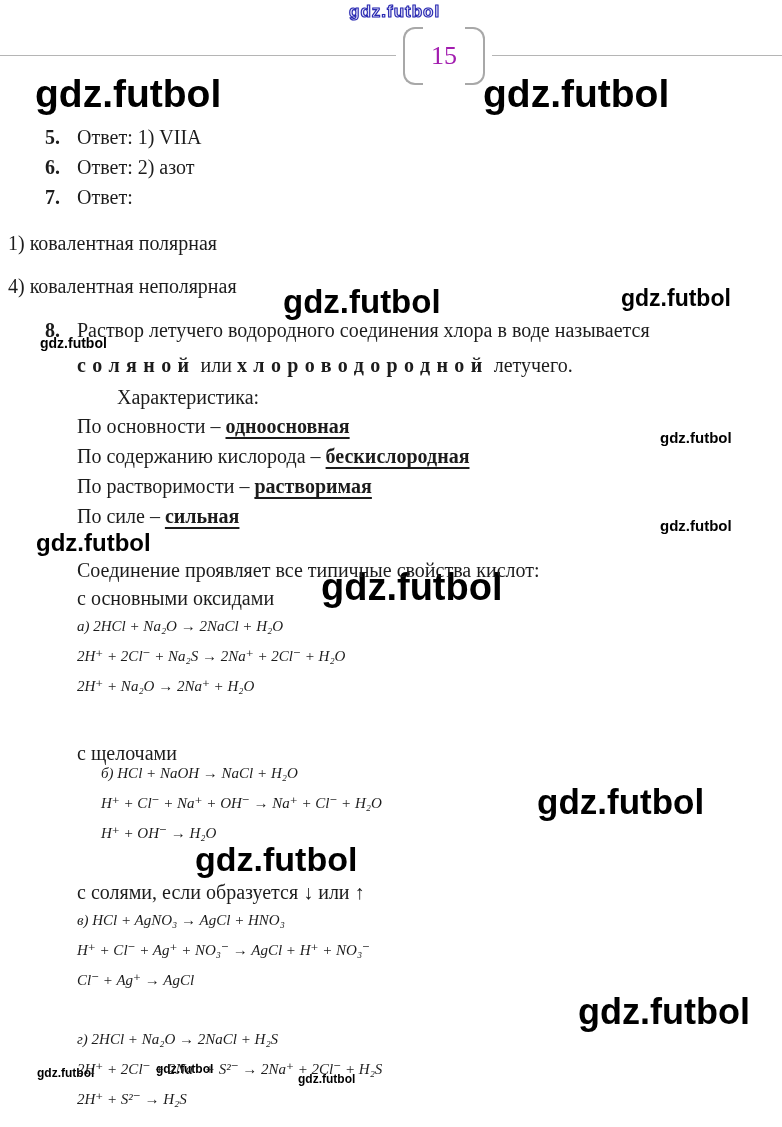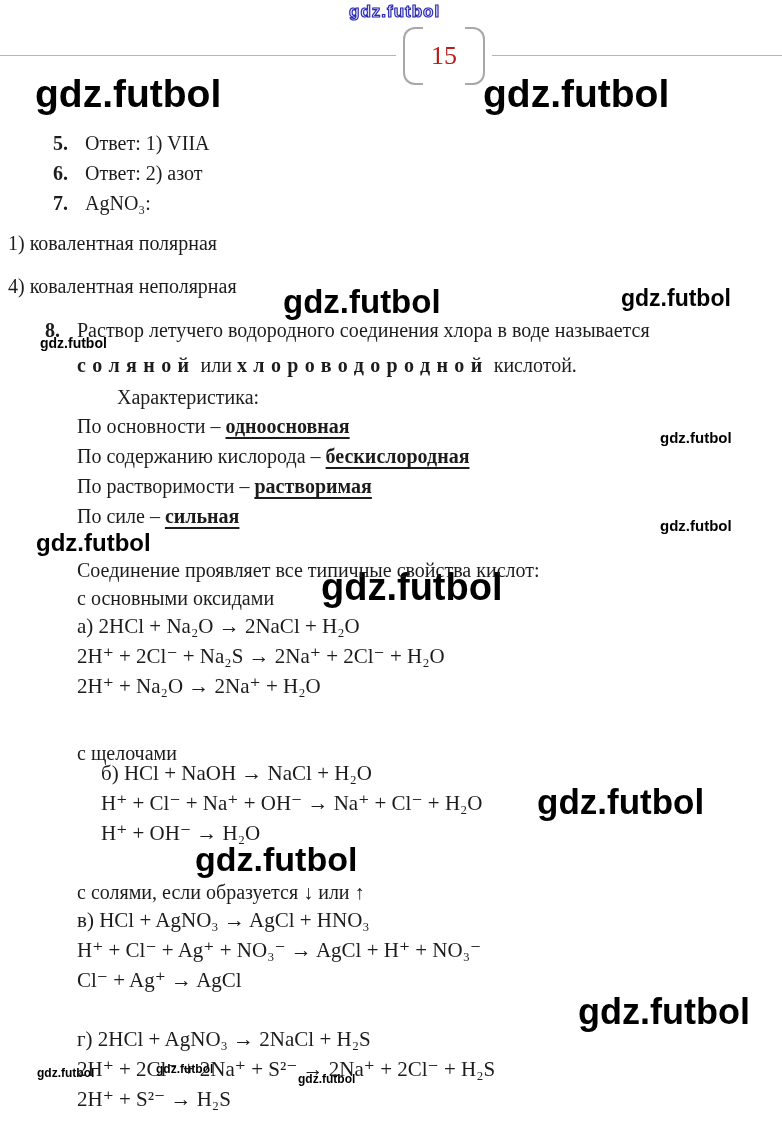--- a/index.html
+++ b/index.html
@@ -14,21 +14,21 @@
   }
   
   .rule{position:absolute;top:55px;left:0;width:782px;border-top:1.5px solid #b5b5b5;}
   .pagenum-box{
     position:absolute;left:396px;top:24px;width:96px;height:64px;
     background:#ffffff;display:flex;align-items:center;justify-content:center;
   }
   .bracket{width:20px;height:58px;border:2px solid #a8a8a8;box-sizing:border-box;}
   .bracket-left{border-right:none;border-radius:12px 0 0 12px;}
   .bracket-right{border-left:none;border-radius:0 12px 12px 0;}
-  .pagenum{font-size:26px;color:#b91c1c;padding:0 8px;line-height:1;}
+  .pagenum{font-size:26px;color:#a21caf;padding:0 8px;line-height:1;}
   
   .wm{
     position:absolute;
     font-family:"Liberation Sans","DejaVu Sans",sans-serif;
     font-weight:700;color:#000;line-height:1;white-space:nowrap;
   }
   .wm-blue{
     left:349px;top:3px;font-size:17px;letter-spacing:1px;
     color:#e4e4f6;-webkit-text-stroke:1.1px #2a2ab2;text-shadow:0 0 1px #2a2ab2;
   }
@@ -42,21 +42,21 @@
   .wm-left-mid{left:36px;top:531px;font-size:24px;}
   .wm-oxides{left:321px;top:568px;font-size:38px;}
   .wm-right-b{left:537px;top:784px;font-size:35px;}
   .wm-center-b{left:195px;top:842px;font-size:34px;}
   .wm-right-d{left:578px;top:994px;font-size:36px;}
   .wm-bot-1{left:37px;top:1067px;font-size:12px;}
   .wm-bot-2{left:156px;top:1063px;font-size:12px;}
   .wm-bot-3{left:298px;top:1073px;font-size:12px;}
   
   .blk{position:absolute;width:705px;line-height:30px;}
-  .answers{top:128px;left:45px;margin-left:8px;}
+  .answers{top:122px;left:45px;}
   .answers .num{display:inline-block;width:32px;font-weight:bold;}
   .opt-1{top:228px;left:8px;}
   .opt-2{top:271px;left:8px;font-family:Liberation Serif, serif;}
   .t8-line1{top:315px;left:45px;width:730px;}
   .t8-line1 .num{display:inline-block;width:32px;font-weight:bold;}
   .t8-acid{top:350px;left:77px;}
   .spaced{font-weight:bold;letter-spacing:0.32em;}
   .t8-char-title{top:382px;left:77px;margin-left:40px;}
   .t8-chars{top:411px;left:77px;}
   .char-val{
@@ -64,21 +64,21 @@
     text-decoration-thickness:1.5px;text-underline-offset:4px;
   }
   .t8-props{top:555px;left:77px;}
   .grp-a-head{top:583px;left:77px;}
   .grp-a-eqs{top:611px;left:77px;}
   .grp-b-head{top:730px;left:77px;margin-top:8px;}
   .grp-b-eqs{top:758px;left:77px;margin-left:24px;}
   .grp-c-head{top:877px;left:77px;}
   .grp-c-eqs{top:905px;left:77px;}
   .grp-d-eqs{top:1024px;left:77px;}
-  .eq{font-size:21px;}
+  .eq{font-size:15px;font-style:italic;}
 </style>
 </head>
 <body>
 
 <div class="page">
 
   <div class="rule"></div>
   <div class="pagenum-box">
     <div class="bracket bracket-left"></div>
     <div class="pagenum">15</div>
@@ -98,35 +98,35 @@
   <div class="wm wm-right-b">gdz.futbol</div>
   <div class="wm wm-center-b">gdz.futbol</div>
   <div class="wm wm-right-d">gdz.futbol</div>
   <div class="wm wm-bot-1">gdz.futbol</div>
   <div class="wm wm-bot-2">gdz.futbol</div>
   <div class="wm wm-bot-3">gdz.futbol</div>
 
   <div class="blk answers">
     <div><span class="num">5.</span><span>Ответ: 1) VIIA</span></div>
     <div><span class="num">6.</span><span>Ответ: 2) азот</span></div>
-    <div><span class="num">7.</span><span>AgNO₃:</span></div>
+    <div><span class="num">7.</span><span>Ответ:</span></div>
   </div>
 
   <div class="blk opt-1">1) ковалентная полярная</div>
   <div class="blk opt-2">4) ковалентная неполярная</div>
 
   <div class="blk t8-line1">
     <span class="num">8.</span><span>Раствор летучего водородного соединения хлора в воде называется</span>
   </div>
 
   <div class="blk t8-acid">
     <span class="spaced">соляной</span>
     <span>или</span>
     <span class="spaced">хлороводородной</span>
-    <span>кислотой.</span>
+    <span>летучего.</span>
   </div>
 
   <div class="blk t8-char-title">Характеристика:</div>
 
   <div class="blk t8-chars">
     <div><span>По основности –</span> <span class="char-val">одноосновная</span></div>
     <div><span>По содержанию кислорода –</span> <span class="char-val">бескислородная</span></div>
     <div><span>По растворимости –</span> <span class="char-val">растворимая</span></div>
     <div><span>По силе –</span> <span class="char-val">сильная</span></div>
   </div>
@@ -148,18 +148,18 @@
   </div>
 
   <div class="blk grp-c-head">с солями, если образуется ↓ или ↑</div>
   <div class="blk grp-c-eqs">
     <div class="eq">в) HCl + AgNO₃ → AgCl + HNO₃</div>
     <div class="eq">H⁺ + Cl⁻ + Ag⁺ + NO₃⁻ → AgCl + H⁺ + NO₃⁻</div>
     <div class="eq">Cl⁻ + Ag⁺ → AgCl</div>
   </div>
 
   <div class="blk grp-d-eqs">
-    <div class="eq">г) 2HCl + AgNO₃ → 2NaCl + H₂S</div>
+    <div class="eq">г) 2HCl + Na₂O → 2NaCl + H₂S</div>
     <div class="eq">2H⁺ + 2Cl⁻ + 2Na⁺ + S²⁻ → 2Na⁺ + 2Cl⁻ + H₂S</div>
     <div class="eq">2H⁺ + S²⁻ → H₂S</div>
   </div>
 
 </div>
 
 </body></html>

